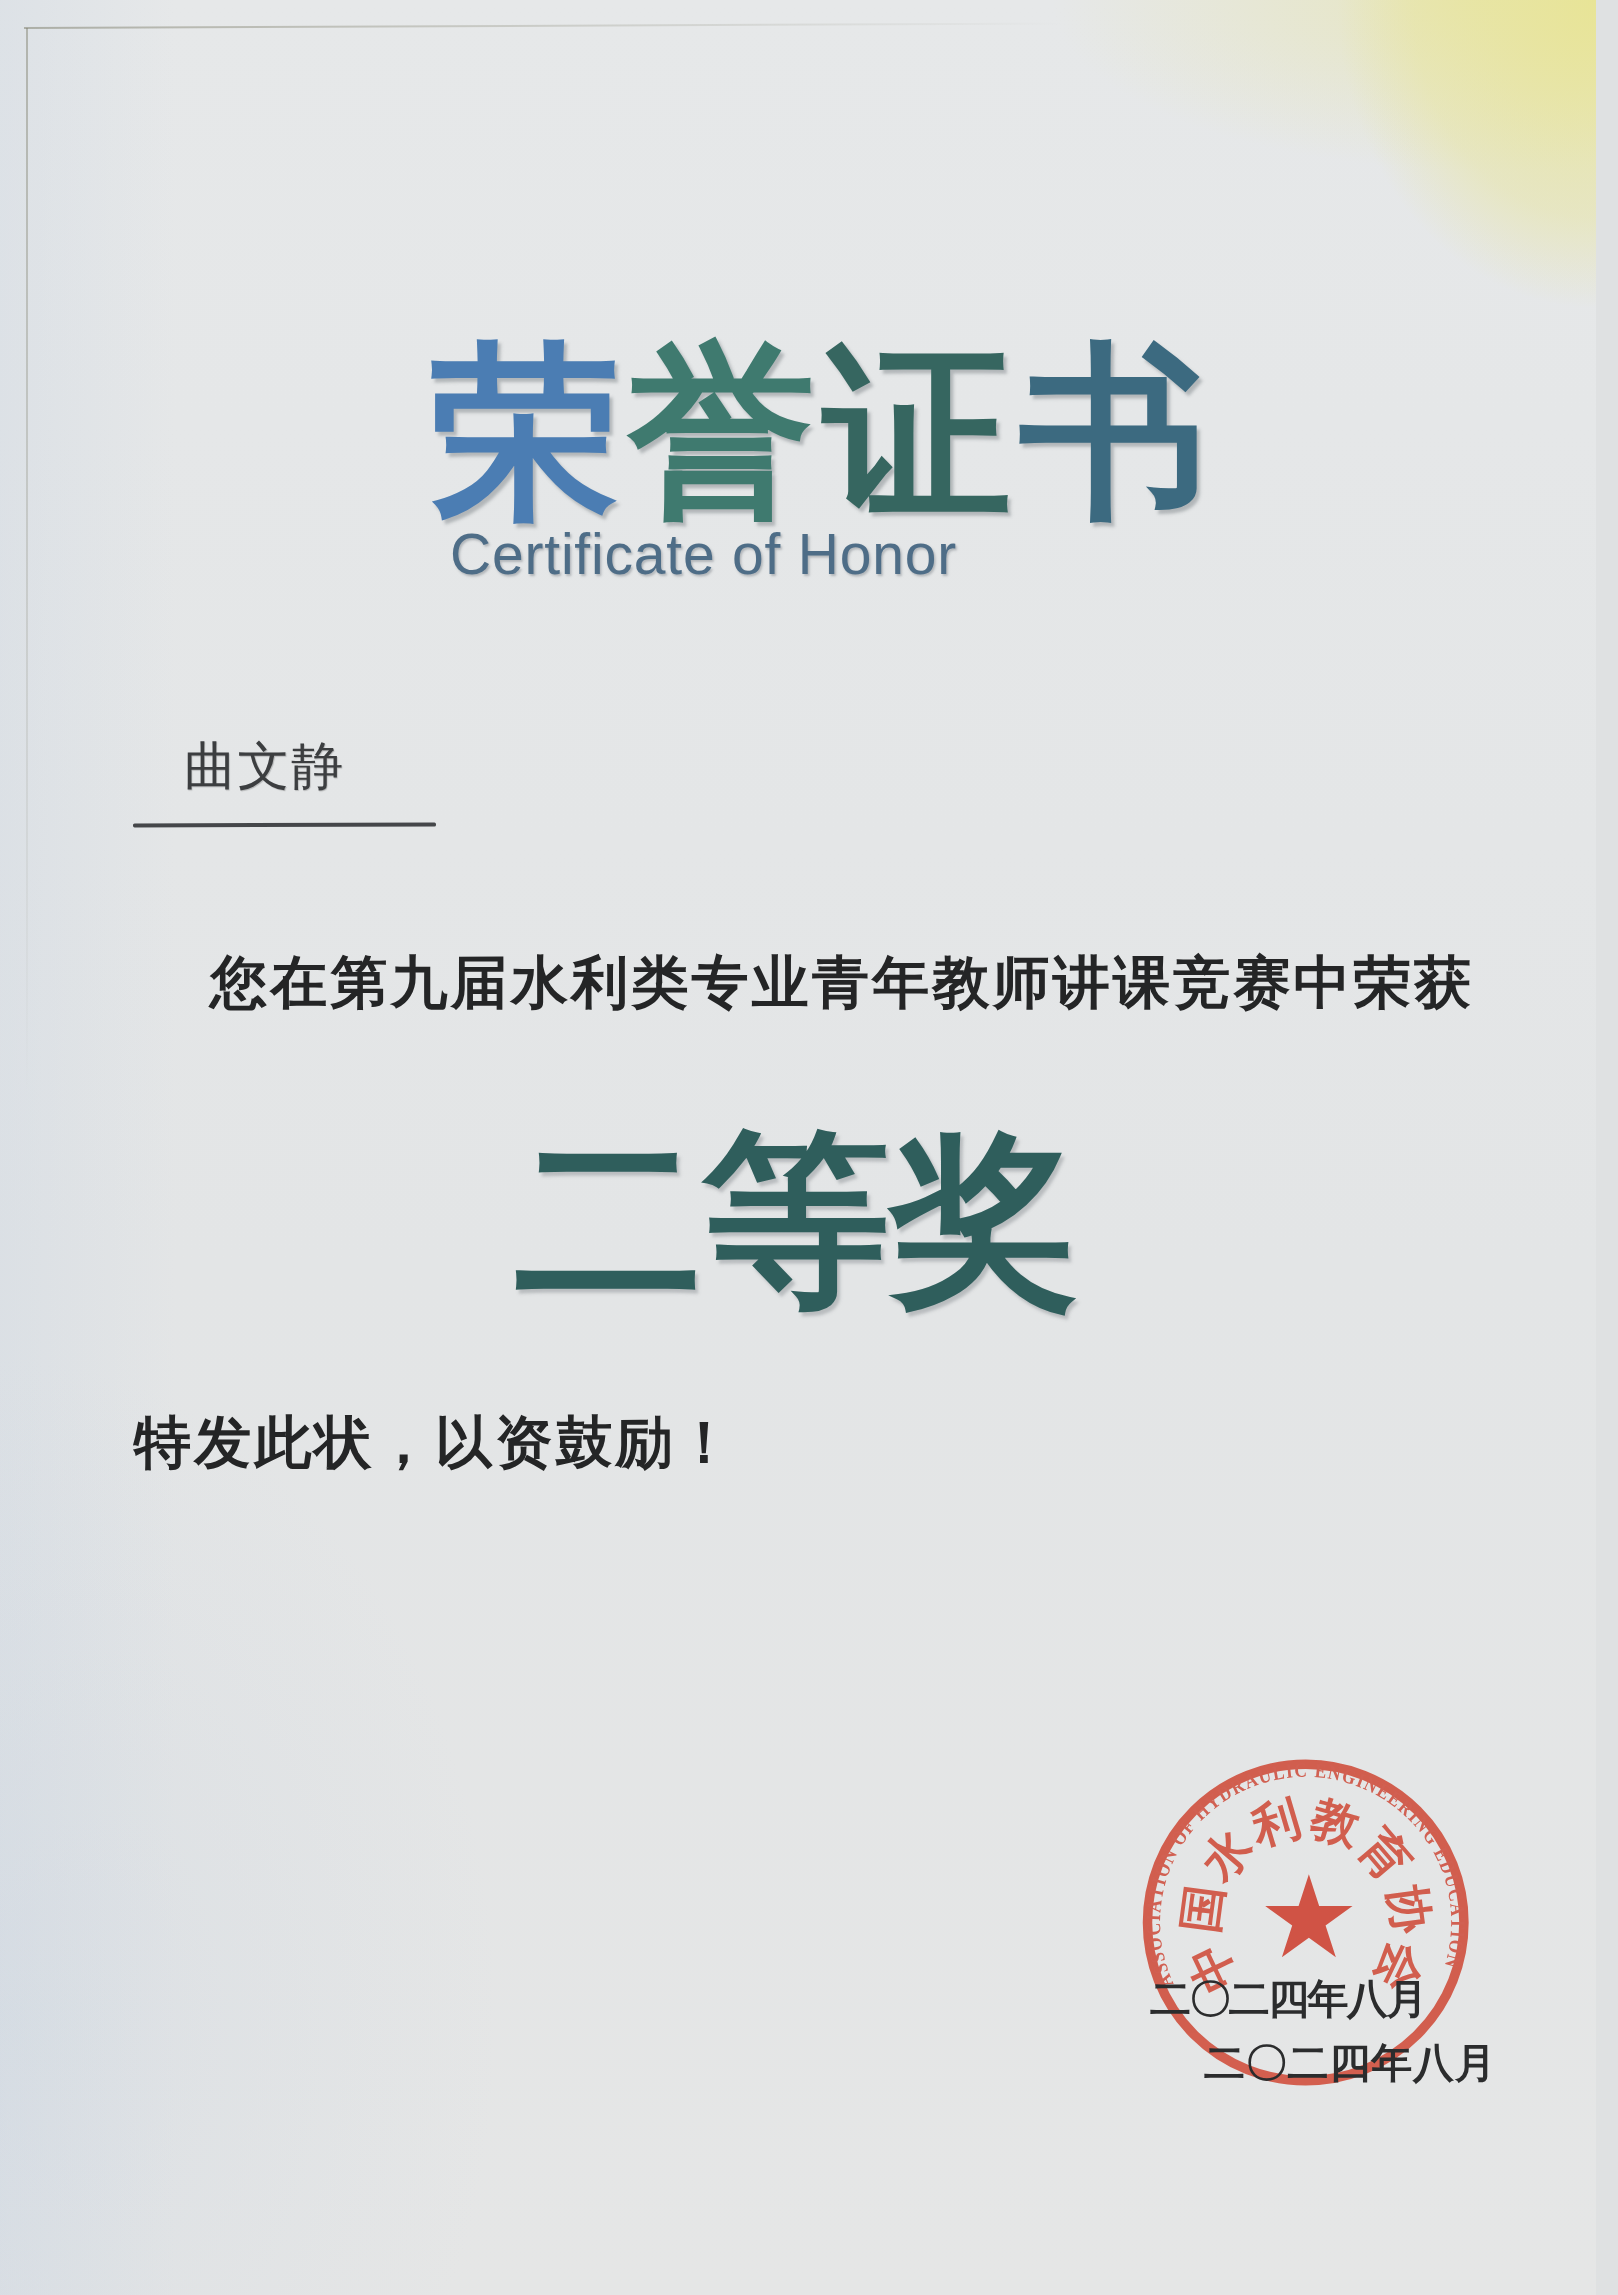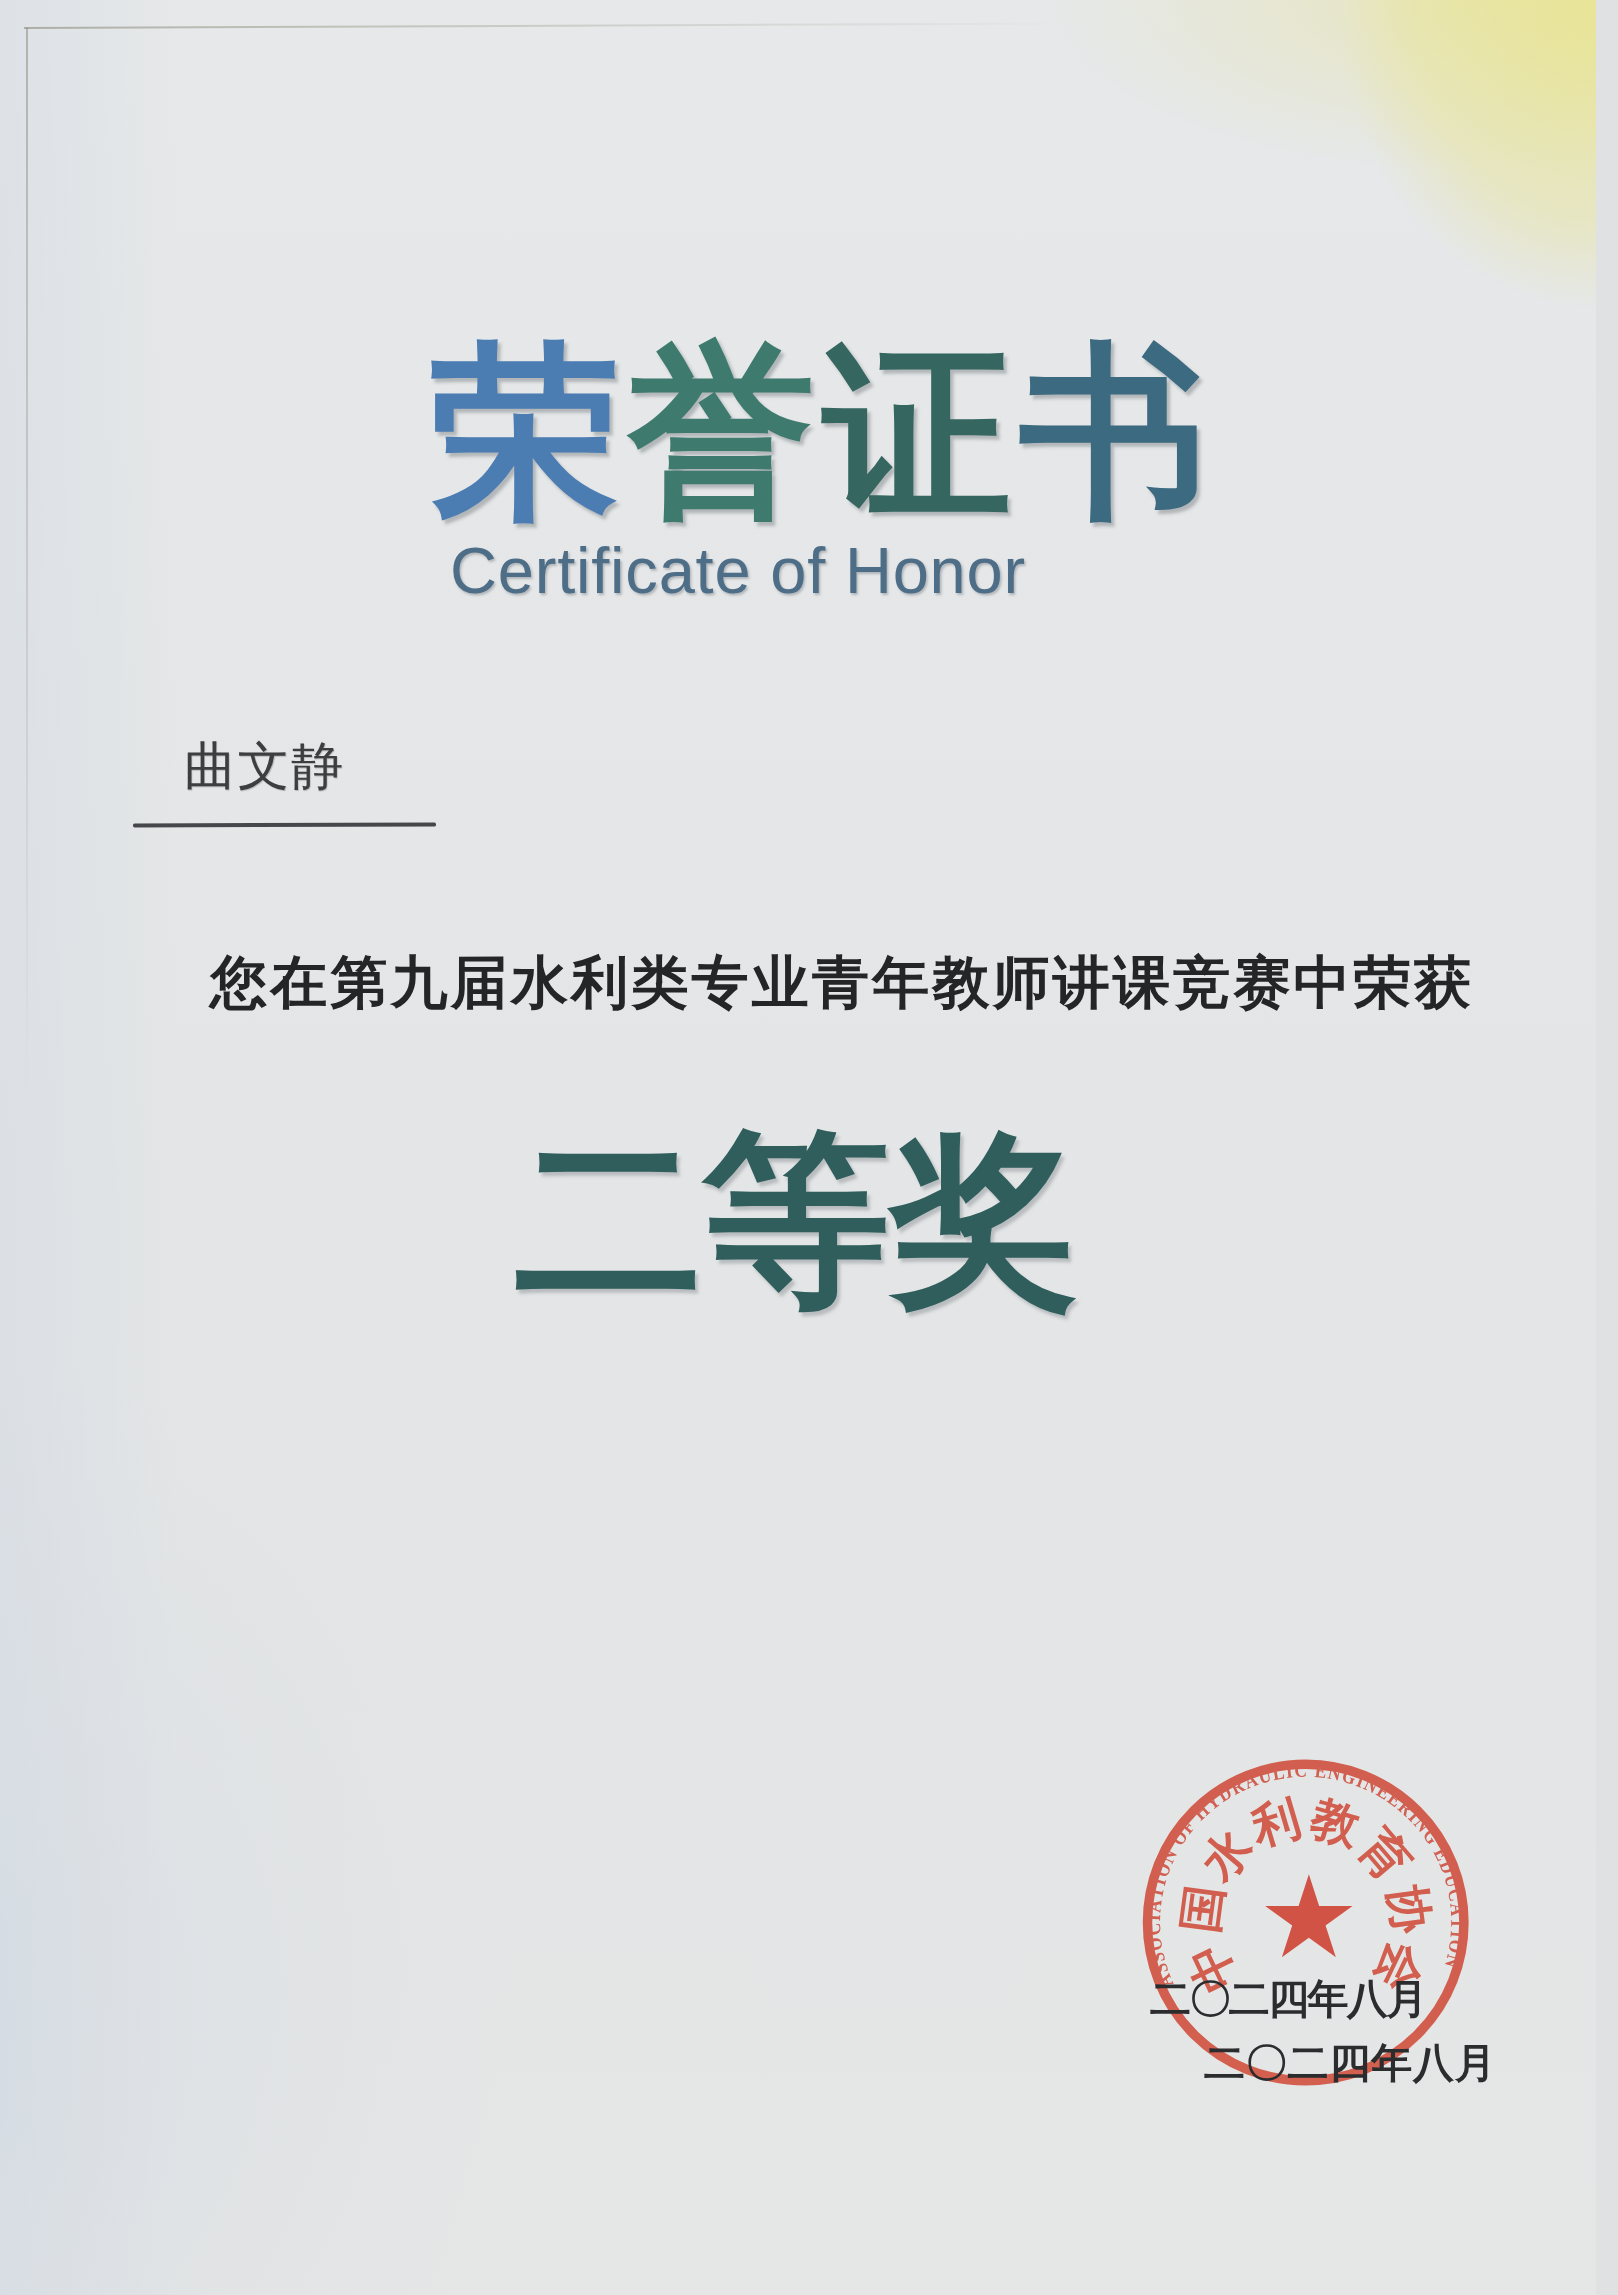--- a/index.html
+++ b/index.html
@@ -48,24 +48,23 @@
     transform: translateX(14.2px);
   }
   .title .ch { text-shadow: 3.2px 4px 3.2px rgba(108,114,120,0.42); }
   .title .ch.c0 { color: #4b7db3; }
   .title .ch.c1 { color: #3f7a6f; }
   .title .ch.c2 { color: #366660; }
   .title .ch.c3 { color: #3c6a80; }
   .subtitle {
     position: absolute; left: 450px; top: 526px;
     font-family: "Liberation Sans", sans-serif;
-    font-size: 65px; font-weight: 400; line-height: 1; letter-spacing: 0.8px;
+    font-size: 57px; font-weight: 400; line-height: 1; letter-spacing: 0.8px;
     color: #4e6d87;
     text-shadow: 1.6px 2.4px 2.4px rgba(100,108,116,0.40);
-    margin-top: 12px;
   }
   .recipient-name {
     position: absolute; left: 184px; top: 740px;
     font-family: "DejaVu Serif", serif;
     font-size: 52px; line-height: 1; letter-spacing: 1.6px;
     color: #3c3e40;
     text-shadow: 0.8px 0.8px 0.8px rgba(80,80,80,0.3);
   }
   .name-underline {
     position: absolute; left: 133px; top: 823px; width: 303px; height: 4px;
@@ -134,20 +133,21 @@
 
   <div class="subtitle">Certificate of Honor</div>
 
   <div class="recipient-name">曲文静</div>
   <div class="name-underline"></div>
 
   <div class="body-line">您在第九届水利类专业青年教师讲课竞赛中荣获</div>
 
   <div class="award">二等奖</div>
 
+  <div class="closing-line">特发此状，以资鼓励！</div>
 
   <svg class="seal-svg" viewBox="0 0 426 426">
     <g opacity="0.9">
       <circle cx="212" cy="213" r="200" fill="none" stroke="#d0503e" stroke-width="12"></circle>
       <path id="sealTextCircle" d="M 45.3 290.8 A 184 184 0 1 1 378.7 290.8" fill="none"></path>
       <text class="seal-en-text" font-size="26" fill="#cf5242" letter-spacing="2"><textPath href="#sealTextCircle" startOffset="0" textLength="715" lengthAdjust="spacingAndGlyphs">ASSOCIATION OF HYDRAULIC ENGINEERING EDUCATION</textPath></text>
 
       <text class="seal-cn-char" x="212" y="102" font-size="60" fill="#d0503e" text-anchor="middle" transform="rotate(-115.5 212 213)">中</text>
       <text class="seal-cn-char" x="212" y="102" font-size="60" fill="#d0503e" text-anchor="middle" transform="rotate(-82.5 212 213)">国</text>
       <text class="seal-cn-char" x="212" y="102" font-size="60" fill="#d0503e" text-anchor="middle" transform="rotate(-49.5 212 213)">水</text>

